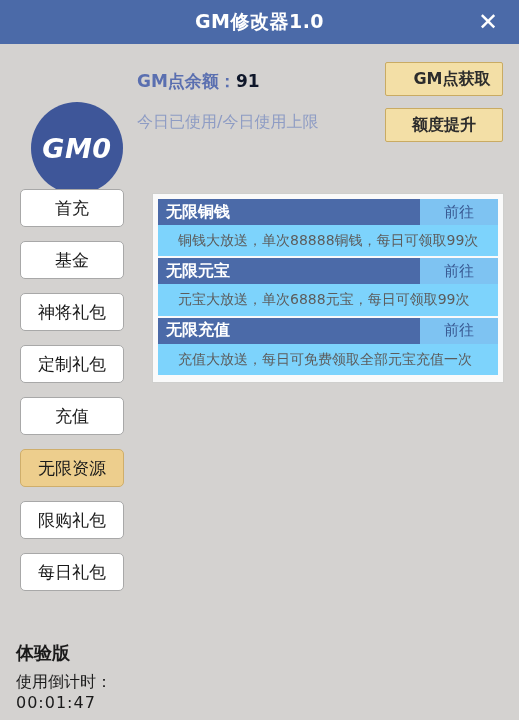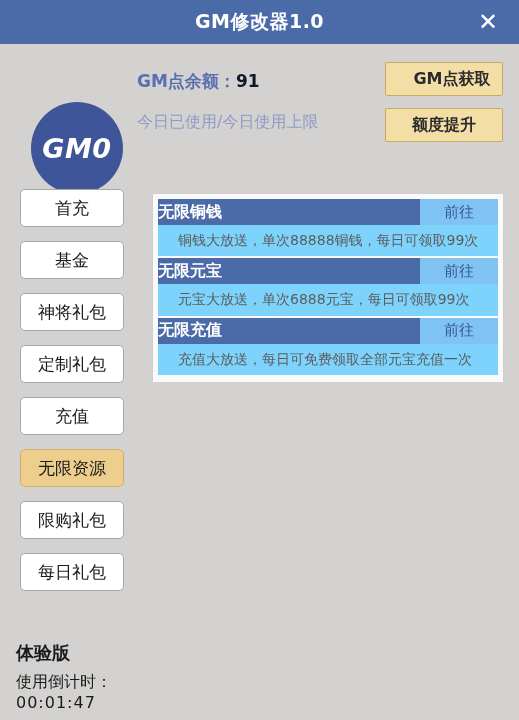--- a/index.html
+++ b/index.html
@@ -165,21 +165,21 @@
     position: relative;
     height: 26px;
     background: #4b6aa8;
     display: flex;
     align-items: center;
   }
   .item-title {
     color: #ffffff;
     font-size: 16px;
     font-weight: 600;
-    padding-left: 0;
+    padding-left: 8px;
   }
   .goto-btn {
     position: absolute;
     right: 0; top: 0; bottom: 0;
     width: 78px;
     background: #7ec3f2;
     display: flex; align-items: center; justify-content: center;
     color: #3a5b94;
     font-size: 15px;
     cursor: pointer;

